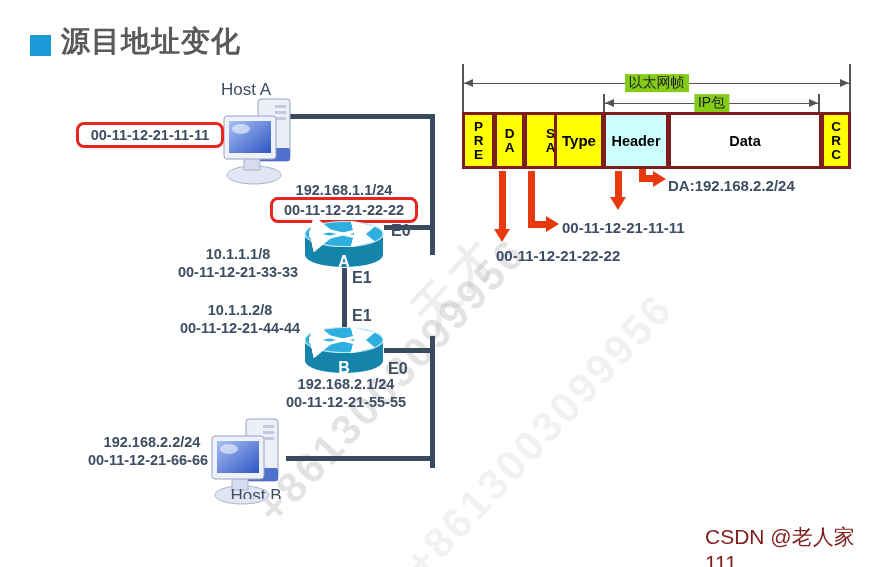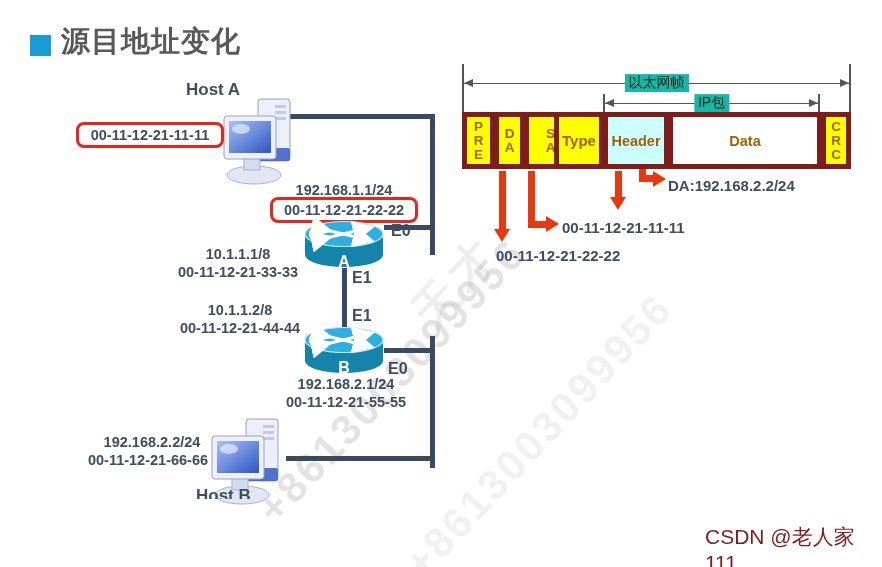--- a/index.html
+++ b/index.html
@@ -6,37 +6,37 @@
   .canvas{position:relative;width:882px;height:567px;background:#ffffff;overflow:hidden;
           font-family:"Liberation Sans",sans-serif;}
   
   .title-row{position:absolute;left:30px;top:22px;display:flex;align-items:center;gap:10px;}
   .title-bullet{width:21px;height:21px;background:#1a9bd7;margin-top:6px;}
   .page-title{font-size:29px;font-weight:700;color:#595959;letter-spacing:1px;}
   
   .tline{position:absolute;background:#3a4b60;}
   .tlabel{position:absolute;color:#3e4d62;font-weight:700;font-size:14.5px;text-align:center;white-space:nowrap;}
   .port-label{position:absolute;color:#3e4d62;font-weight:700;font-size:16px;}
-  .host-name{position:absolute;color:#3e4d62;font-weight:700;font-size:17px;width:120px;}
+  .host-name{position:absolute;color:#3e4d62;font-weight:400;font-size:17px;text-align:center;width:120px;}
   .mac-box{position:absolute;border:3px solid #e6251d;border-radius:8px;background:#fff;
            color:#3e4d62;font-weight:700;font-size:14.5px;line-height:20px;padding:0 5px;
            text-align:center;white-space:nowrap;}
   .icon-abs{position:absolute;}
   .clip{overflow:hidden;}
   
   .tick{position:absolute;width:2px;background:#555;}
   .dim{position:absolute;height:0;border-top:1.5px solid #555;}
   .dim .ah-l{position:absolute;left:0;top:-5px;width:0;height:0;
              border-top:4.5px solid transparent;border-bottom:4.5px solid transparent;border-right:9px solid #555;}
   .dim .ah-r{position:absolute;right:0;top:-5px;width:0;height:0;
              border-top:4.5px solid transparent;border-bottom:4.5px solid transparent;border-left:9px solid #555;}
   .dim .dim-label{position:absolute;left:50%;top:0;transform:translate(-50%,-55%);
-                  background:#14b8a6;padding:0 4px;font-size:14px;color:#222;white-space:nowrap;}
-  .ffield{position:absolute;top:112px;height:57px;border:5px solid #7f1d1d;box-sizing:border-box;
-          display:flex;align-items:center;justify-content:center;color:#a16207;font-weight:700;}
+                  background:#84cc16;padding:0 4px;font-size:14px;color:#222;white-space:nowrap;}
+  .ffield{position:absolute;top:112px;height:57px;border:3px solid #7f1d1d;box-sizing:border-box;
+          display:flex;align-items:center;justify-content:center;color:#000000;font-weight:700;}
   .stack{width:13px;word-break:break-all;line-height:14px;text-align:center;font-size:13.5px;}
   
   .rbar{position:absolute;background:#e8390e;}
   .rhead-down{position:absolute;width:0;height:0;border-left:8.5px solid transparent;
               border-right:8.5px solid transparent;border-top:13px solid #e8390e;}
   .rhead-right{position:absolute;width:0;height:0;border-top:8.5px solid transparent;
                border-bottom:8.5px solid transparent;border-left:13px solid #e8390e;}
   .annot{position:absolute;color:#3e4d62;font-weight:700;font-size:15px;white-space:nowrap;}
   
   .wm{position:absolute;transform-origin:0 0;transform:rotate(-47deg);font-weight:700;

